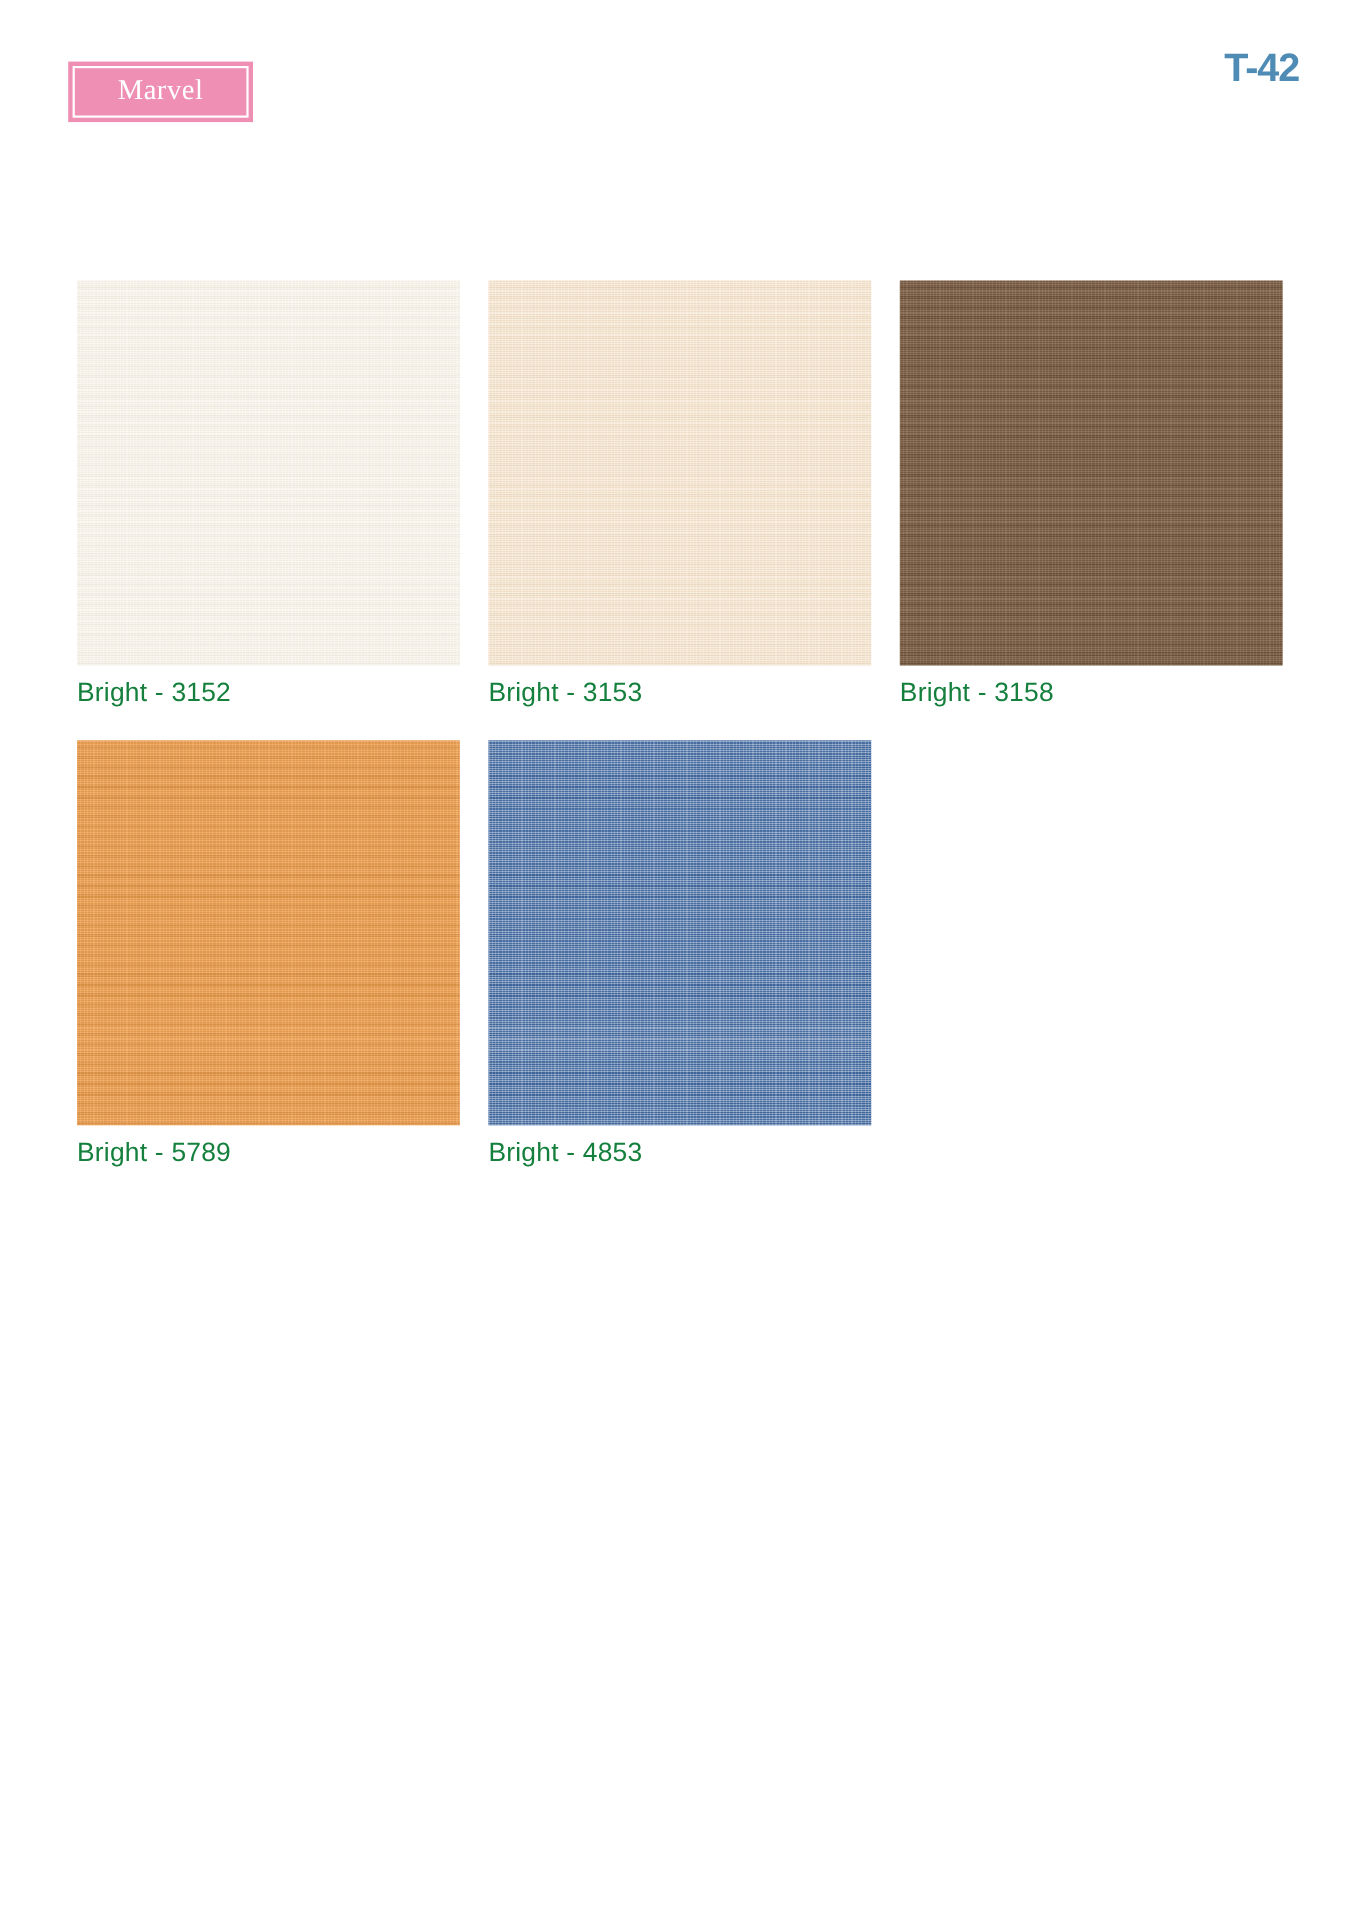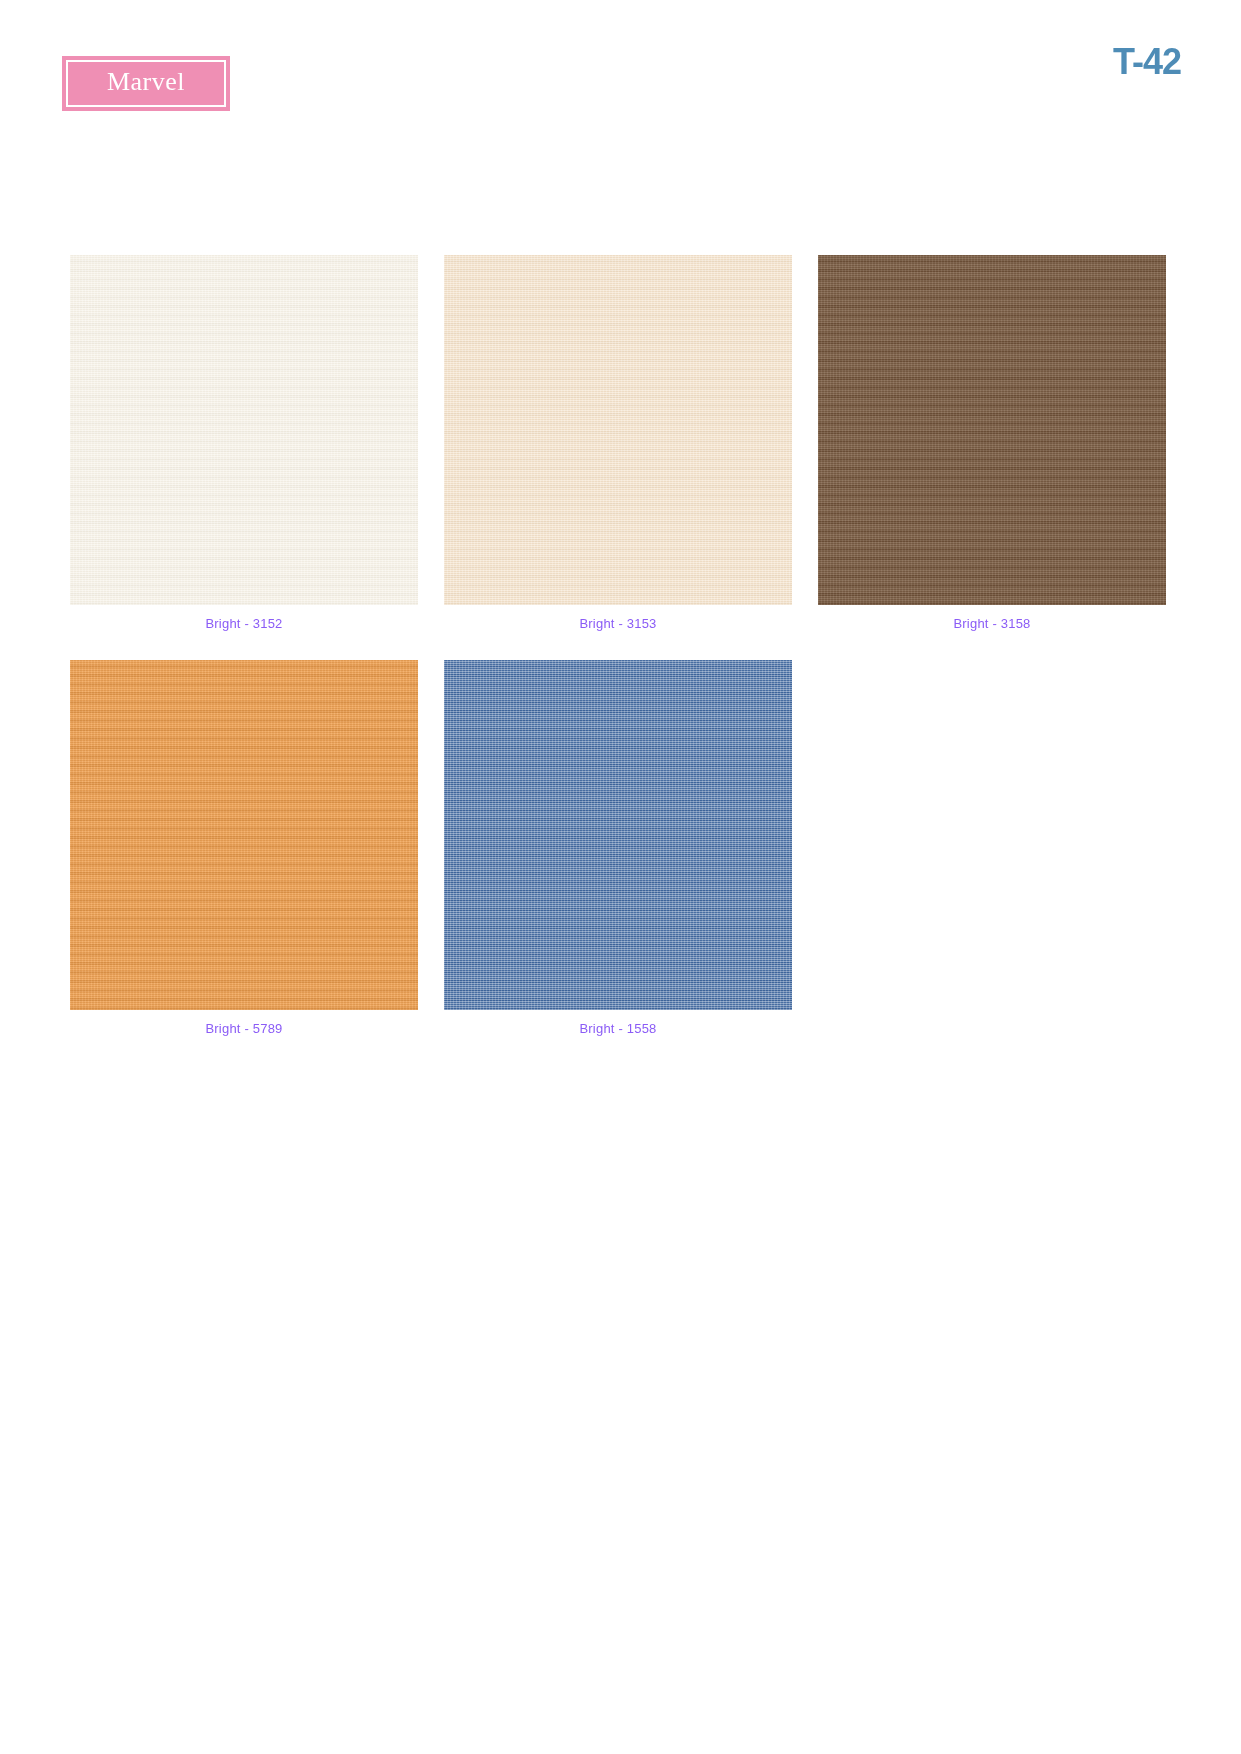--- a/index.html
+++ b/index.html
@@ -130,23 +130,23 @@
   .swatch.soft::after {
     background-image:
       repeating-linear-gradient(0deg,
         rgba(0,0,0,0.012) 0px,
         rgba(0,0,0,0.012) 3px,
         rgba(255,255,255,0.06) 3px,
         rgba(255,255,255,0.06) 9px);
   }
   .caption {
     margin-top: 11px;
-    text-align: center;
-    font-size: 13px;
-    color: #8b5cf6;
+    text-align: left;
+    font-size: 24px;
+    color: #15803d;
     letter-spacing: 0.2px;
   }
 </style>
 </head>
 <body>
 
 <div class="header">
 
   <div class="brand-badge" style="background: rgb(239, 143, 180);">
     <div class="brand-badge-inner">
@@ -170,15 +170,15 @@
     <div class="cell">
       <div class="swatch" style="background: rgb(118, 86, 59);"></div>
       <div class="caption">Bright - 3158</div>
     </div>
     <div class="cell">
       <div class="swatch" style="background: rgb(241, 159, 76);"></div>
       <div class="caption">Bright - 5789</div>
     </div>
     <div class="cell">
       <div class="swatch soft" style="background: rgb(63, 103, 159);"></div>
-      <div class="caption">Bright - 1558</div>
+      <div class="caption">Bright - 4853</div>
     </div>
   </div>
 
 </body></html>

